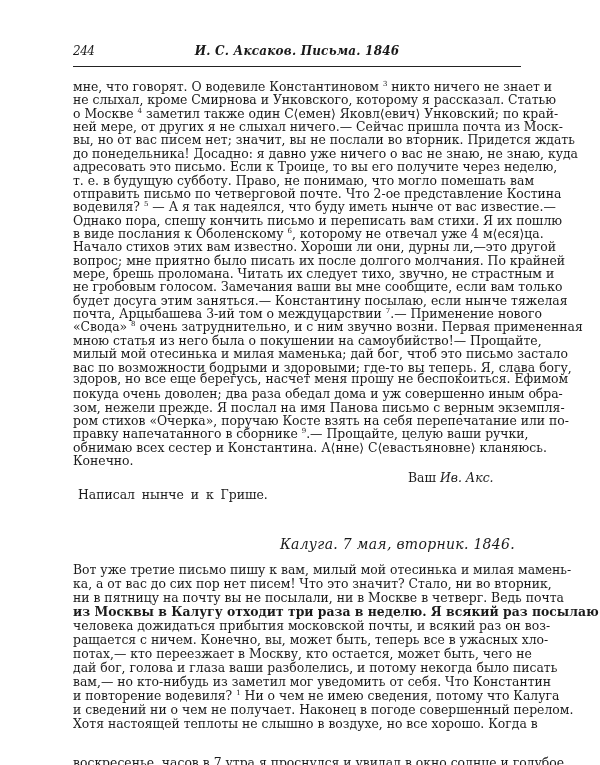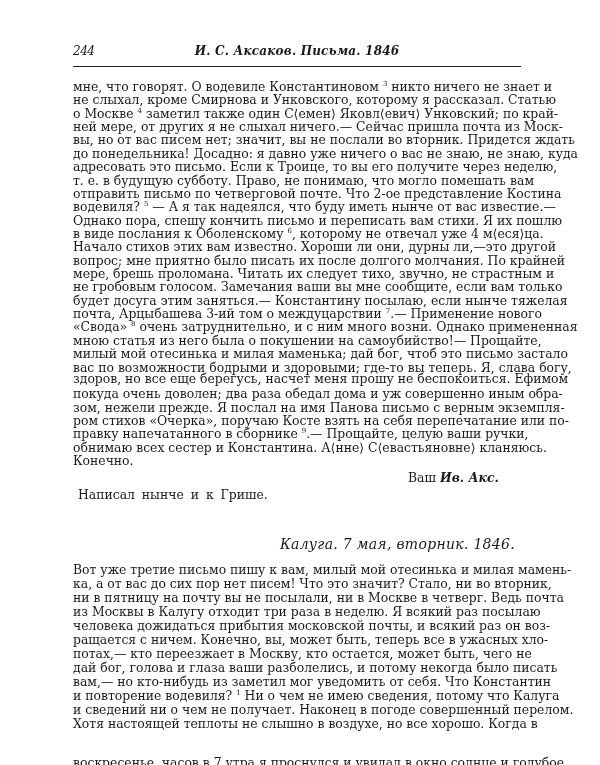--- a/index.html
+++ b/index.html
@@ -14,21 +14,21 @@
                    font-style: italic; font-weight: bold; letter-spacing: 0.2px; }
   .head-rule { position: absolute; left: 73px; top: 66px; width: 448px; height: 0;
                border-top: 1.5px solid #222; }
   .line { position: absolute; left: 73px; width: 448px; height: 18px; font-size: 12.4px;
           line-height: 18px; white-space: nowrap; text-align: justify; text-align-last: justify;
           letter-spacing: 0px; }
   .line.last { text-align-last: left; }
   .line.indent { left: 78px; width: 443px; }
   sup { font-size: 7px; vertical-align: 5px; line-height: 0; }
   .sig { position: absolute; left: 408px; top: 469px; font-size: 12.4px; line-height: 18px; }
-  .sig i { font-style: italic; font-weight: bold; }
+  .sig i { font-style: italic; font-weight: normal; }
   .letter-number { position: absolute; left: 0; width: 600px; top: 516px; text-align: center;
                    font-family: "Liberation Sans", sans-serif; font-size: 13px; }
   .dateline { position: absolute; right: 85px; top: 536px; font-size: 14px; font-style: italic;
               letter-spacing: 0.3px; }
 </style>
 </head>
 <body>
 
 <div class="page">
 
@@ -50,21 +50,21 @@
       <div class="line" style="top: 184.88px;"><span>отправить письмо по четверговой почте. Что 2-ое представление Костина</span></div>
       <div class="line" style="top: 198.24px;"><span>водевиля? </span><sup>5</sup><span> — А я так надеялся, что буду иметь нынче от вас известие.—</span></div>
       <div class="line" style="top: 211.6px;"><span>Однако пора, спешу кончить письмо и переписать вам стихи. Я их пошлю</span></div>
       <div class="line" style="top: 224.96px;"><span>в виде послания к Оболенскому </span><sup>6</sup><span>, которому не отвечал уже 4 м⟨еся⟩ца.</span></div>
       <div class="line" style="top: 238.32px;"><span>Начало стихов этих вам известно. Хороши ли они, дурны ли,—это другой</span></div>
       <div class="line" style="top: 251.68px;"><span>вопрос; мне приятно было писать их после долгого молчания. По крайней</span></div>
       <div class="line" style="top: 265.04px;"><span>мере, брешь проломана. Читать их следует тихо, звучно, не страстным и</span></div>
       <div class="line" style="top: 278.4px;"><span>не гробовым голосом. Замечания ваши вы мне сообщите, если вам только</span></div>
       <div class="line" style="top: 291.76px;"><span>будет досуга этим заняться.— Константину посылаю, если нынче тяжелая</span></div>
       <div class="line" style="top: 305.12px;"><span>почта, Арцыбашева 3-ий том о междуцарствии </span><sup>7</sup><span>.— Применение нового</span></div>
-      <div class="line" style="top: 318.48px;"><span>«Свода» </span><sup>8</sup><span> очень затруднительно, и с ним много возни. Однако примененная</span></div>
+      <div class="line" style="top: 318.48px;"><span>«Свода» </span><sup>8</sup><span> очень затруднительно, и с ним звучно возни. Первая примененная</span></div>
       <div class="line" style="top: 331.84px;"><span>мною статья из него была о покушении на самоубийство!— Прощайте,</span></div>
       <div class="line" style="top: 345.2px;"><span>милый мой отесинька и милая маменька; дай бог, чтоб это письмо застало</span></div>
       <div class="line" style="top: 358.56px;"><span>вас по возможности бодрыми и здоровыми; где-то вы теперь. Я, слава богу,</span></div>
       <div class="line" style="top: 370px;"><span>здоров, но все еще берегусь, насчет меня прошу не беспокоиться. Ефимом</span></div>
       <div class="line" style="top: 385.28px;"><span>покуда очень доволен; два раза обедал дома и уж совершенно иным обра-</span></div>
       <div class="line" style="top: 398.64px;"><span>зом, нежели прежде. Я послал на имя Панова письмо с верным экземпля-</span></div>
       <div class="line" style="top: 412px;"><span>ром стихов «Очерка», поручаю Косте взять на себя перепечатание или по-</span></div>
       <div class="line" style="top: 425.36px;"><span>правку напечатанного в сборнике </span><sup>9</sup><span>.— Прощайте, целую ваши ручки,</span></div>
       <div class="line" style="top: 438.72px;"><span>обнимаю всех сестер и Константина. А⟨нне⟩ С⟨евастьяновне⟩ кланяюсь.</span></div>
       <div class="line last" style="top: 452.08px;"><span>Конечно.</span></div>
@@ -76,21 +76,21 @@
   </div>
 
   <div class="line last indent" style="top:486px; word-spacing:3px;">Написал нынче и к Грише.</div>
 
   <div class="dateline">Калуга. 7 мая, вторник. 1846.</div>
 
   <div id="letter93">
       <div class="line" style="top: 561px;"><span>Вот уже третие письмо пишу к вам, милый мой отесинька и милая мамень-</span></div>
       <div class="line" style="top: 575px;"><span>ка, а от вас до сих пор нет писем! Что это значит? Стало, ни во вторник,</span></div>
       <div class="line" style="top: 589px;"><span>ни в пятницу на почту вы не посылали, ни в Москве в четверг. Ведь почта</span></div>
-      <div class="line" style="top: 603px;"><span>из Москвы в Калугу отходит три раза в неделю. Я всякий раз посылаю</span></div>
+      <div class="line" style="top: 603px; font-weight: bold;"><span>из Москвы в Калугу отходит три раза в неделю. Я всякий раз посылаю</span></div>
       <div class="line" style="top: 617px;"><span>человека дожидаться прибытия московской почты, и всякий раз он воз-</span></div>
       <div class="line" style="top: 631px;"><span>ращается с ничем. Конечно, вы, может быть, теперь все в ужасных хло-</span></div>
       <div class="line" style="top: 645px;"><span>потах,— кто переезжает в Москву, кто остается, может быть, чего не</span></div>
       <div class="line" style="top: 659px;"><span>дай бог, голова и глаза ваши разболелись, и потому некогда было писать</span></div>
       <div class="line" style="top: 673px;"><span>вам,— но кто-нибудь из заметил мог уведомить от себя. Что Константин</span></div>
       <div class="line" style="top: 687px;"><span>и повторение водевиля? </span><sup>1</sup><span> Ни о чем не имею сведения, потому что Калуга</span></div>
       <div class="line" style="top: 701px;"><span>и сведений ни о чем не получает. Наконец в погоде совершенный перелом.</span></div>
       <div class="line" style="top: 715px;"><span>Хотя настоящей теплоты не слышно в воздухе, но все хорошо. Когда в</span></div>
       <div class="line" style="top: 730px; margin-top: 24px;"><span>воскресенье, часов в 7 утра я проснулся и увидал в окно солнце и голубое</span></div>
     </div>

